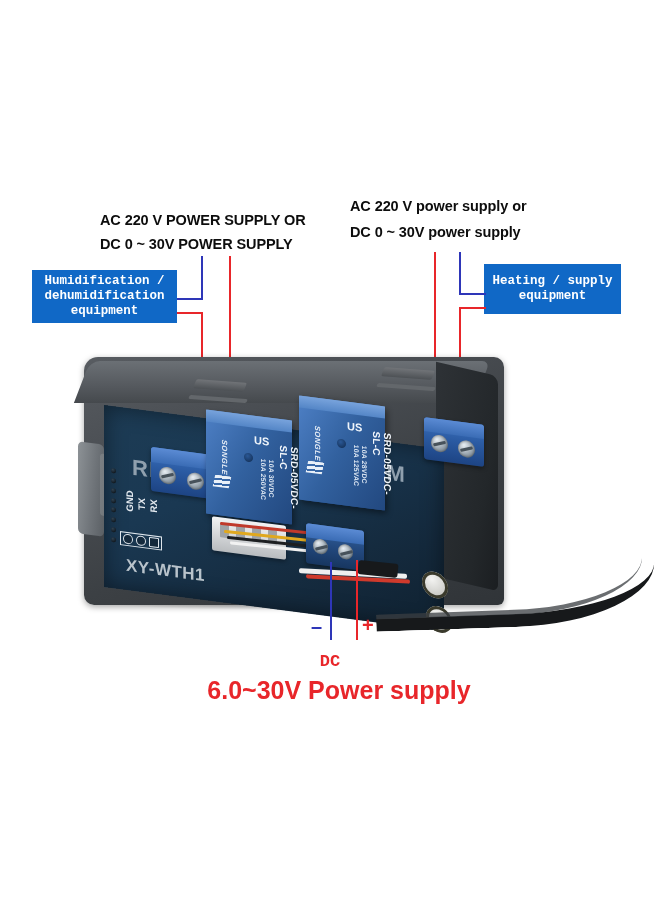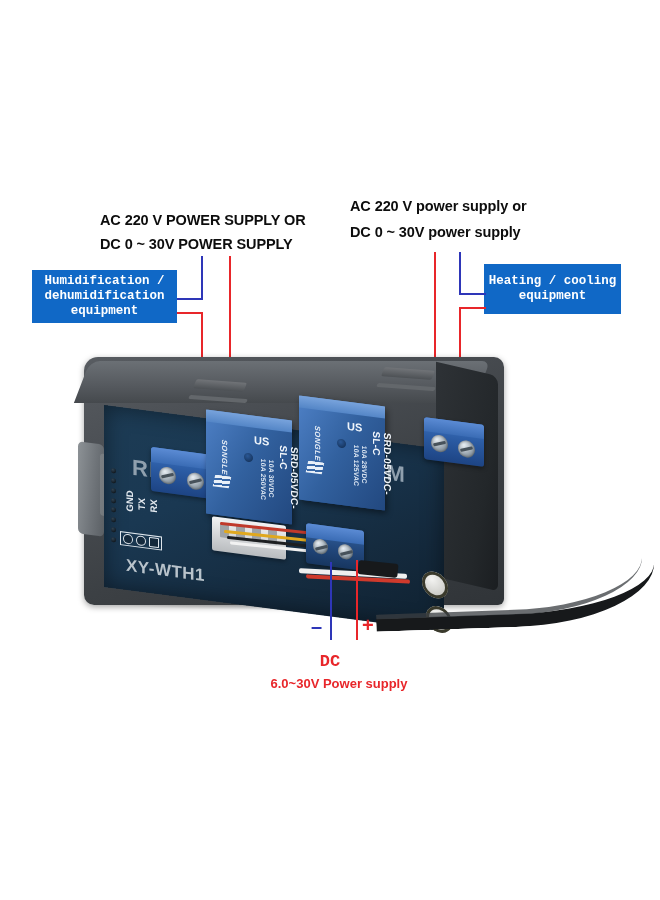--- a/index.html
+++ b/index.html
@@ -195,21 +195,21 @@
   
   .shadow{position:absolute;left:96px;top:592px;width:330px;height:18px;
     background:radial-gradient(ellipse at center,rgba(0,0,0,.30),rgba(0,0,0,0) 70%);}
 
   
   .polar{position:absolute;font-weight:bold;font-size:20px;line-height:1;}
   #minus{left:311px;top:616px;color:#2e36b8;}
   #plus{left:362px;top:615px;color:#e8262a;}
   .cap-red{position:absolute;color:#e8262a;font-weight:bold;text-align:center;white-space:nowrap;}
   #cap-dc{left:0;right:0;top:652px;font-size:17px;font-family:Liberation Mono, monospace;}
-  #cap-volt{left:18px;right:0;top:676px;font-size:13px;}
+  #cap-volt{left:18px;right:0;top:676px;font-size:25px;}
 </style>
 </head>
 <body>
 
 <div class="stage">
 
   <div class="anno-text" id="ann-left-supply">
     <span class="l1">AC 220 V POWER SUPPLY OR</span>
     <span class="l2">DC 0 ~ 30V POWER SUPPLY</span>
   </div>
@@ -222,21 +222,21 @@
   <div class="callout" id="box-humid">
     <div>
       <span>Humidification /</span>
       <span>dehumidification</span>
       <span>equipment</span>
     </div>
   </div>
 
   <div class="callout" id="box-heat">
     <div>
-      <span>Heating / cooling</span>
+      <span>Heating / supply</span>
       <span>equipment</span>
     </div>
   </div>
 
   <div class="ln h-blue" style="left:177px;top:298px;width:26px;"></div>
   <div class="ln v-blue" style="left:201px;top:256px;height:44px;"></div>
 
   <div class="ln h-red" style="left:177px;top:312px;width:26px;"></div>
   <div class="ln v-red" style="left:201px;top:312px;height:183px;"></div>
 

